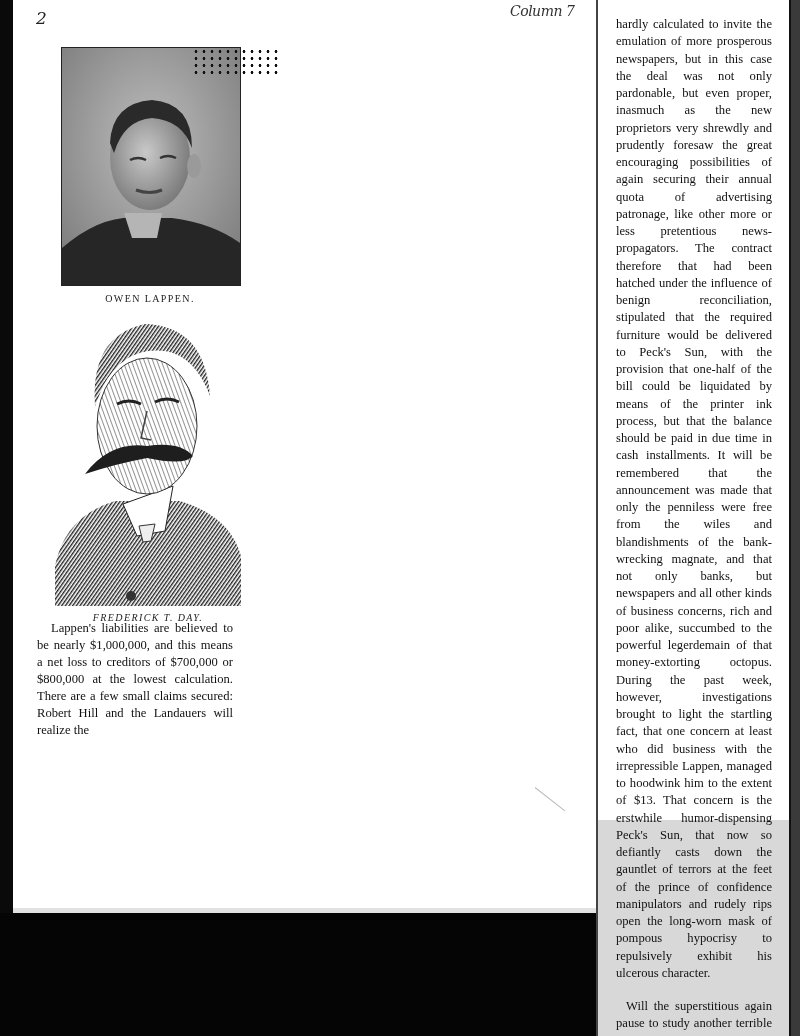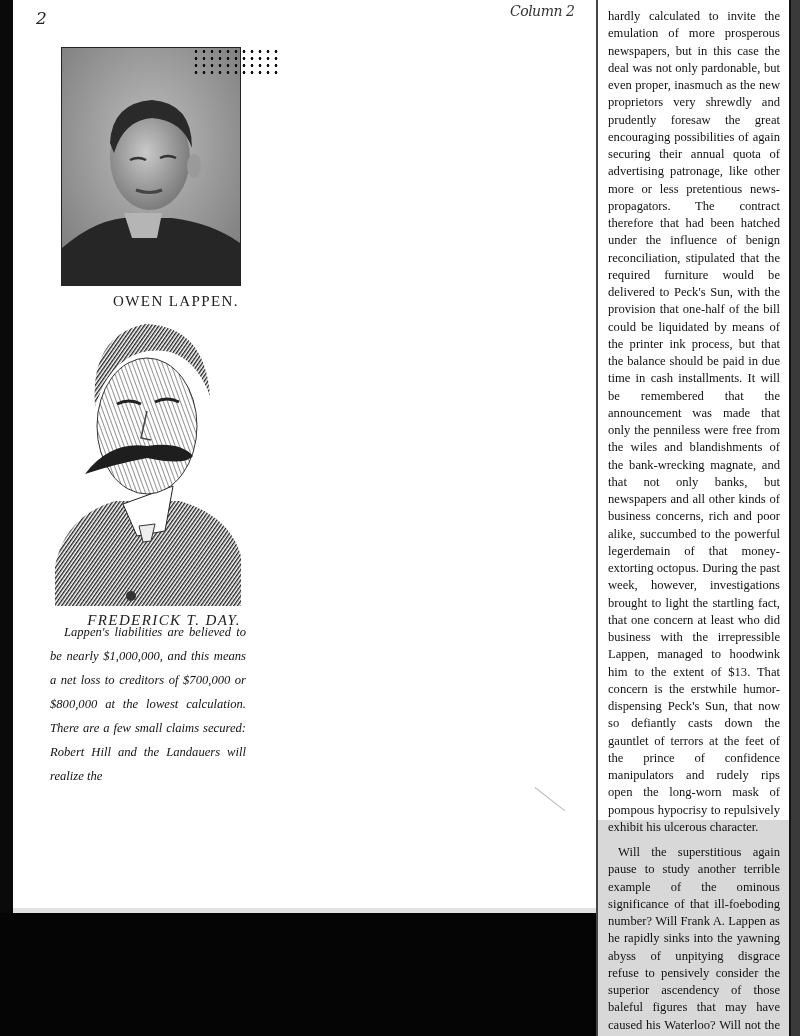--- a/index.html
+++ b/index.html
@@ -13,52 +13,52 @@
   .page-bottom-edge { position:absolute; left:13px; top:908px; width:585px; height:5px; background:#cfcfcf; opacity:.6; }
   .black-band { position:absolute; left:0; top:913px; width:598px; height:123px; background:#050505; }
 
   .page-number { position:absolute; left:36px; top:8px; font-family:"DejaVu Serif", serif; font-style:italic; font-size:17px; color:#222; }
   .column-note { position:absolute; left:510px; top:3px; font-family:"DejaVu Serif", serif; font-style:italic; font-size:14px; color:#333; letter-spacing:-0.5px; }
 
   
   .portrait { position:absolute; overflow:hidden; }
   .portrait-1 { left:61px; top:47px; width:178px; height:237px; background:#8e8e8e; border:1px solid #222; }
   .portrait-2 { left:55px; top:316px; width:186px; height:290px; background:#fff; }
-  .caption { position:absolute; font-size:15px; letter-spacing:1.4px; color:#222; text-align:right; }
+  .caption { position:absolute; font-size:10px; letter-spacing:1.4px; color:#222; text-align:center; }
   .caption-1 { left:61px; top:293px; width:178px; }
   .caption-2 { left:55px; top:612px; width:186px;font-style:italic; }
 
   .halftone-dots { position:absolute; left:192px; top:48px; width:86px; height:28px;
     background-image: radial-gradient(#111 1.3px, transparent 1.6px); background-size:8px 7px; }
 
-  .col-left { position:absolute; left:50px; top:620px; width:196px; font-size:12.6px; line-height:24px; text-align:justify;font-style:italic; }
+  .col-left { position:absolute; left:37px; top:620px; width:196px; font-size:12.6px; line-height:17px; text-align:justify; }
   .col-left p { margin:0; text-indent:14px; }
 
   
   .clip { position:absolute; left:597px; top:0; width:194px; height:1036px; background:#fff; }
   .clip-grey { position:absolute; left:597px; top:820px; width:194px; height:216px; background:#d8d8d8; }
   .clip-border-l { position:absolute; left:596px; top:0; width:2px; height:1036px; background:#444; }
   .right-edge { position:absolute; left:791px; top:0; width:9px; height:1036px; background:#3a3a3a; }
   .right-edge-line { position:absolute; left:789px; top:0; width:2px; height:1036px; background:#111; }
 
   .col-right { position:absolute; left:600px; top:0; width:188px; font-size:12.6px; line-height:17.25px; text-align:justify; }
-  .col-right p { margin:8px;font-family:Liberation Serif, serif; }
+  .col-right p { margin:16px;font-family:Liberation Serif, serif; }
   .col-right p.indent { text-indent:10px; }
   .stray-mark { position:absolute; left:535px; top:787px; width:38px; height:1px; background:#bbb; transform:rotate(38deg); transform-origin:left; }
 </style>
 </head>
 <body>
 
 <div class="left-strip"></div>
 <div class="page"></div>
 <div class="page-bottom-edge"></div>
 <div class="black-band"></div>
 
 <div class="page-number">2</div>
-<div class="column-note">Column 2</div>
+<div class="column-note">Column 7</div>
 
 <div class="portrait portrait-1">
   <svg width="178" height="237" viewBox="0 0 178 237">
     <defs>
       <radialGradient id="bg1" cx="50%" cy="40%" r="70%">
         <stop offset="0" stop-color="#bdbdbd"></stop>
           <stop offset="1" stop-color="#7c7c7c"></stop>
       </radialGradient>
       <radialGradient id="face1" cx="45%" cy="45%" r="60%">
         <stop offset="0" stop-color="#c9c9c9"></stop>

